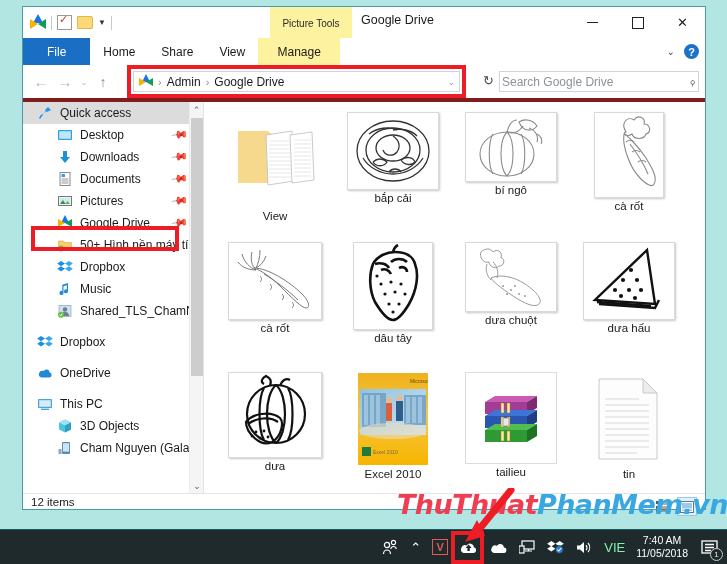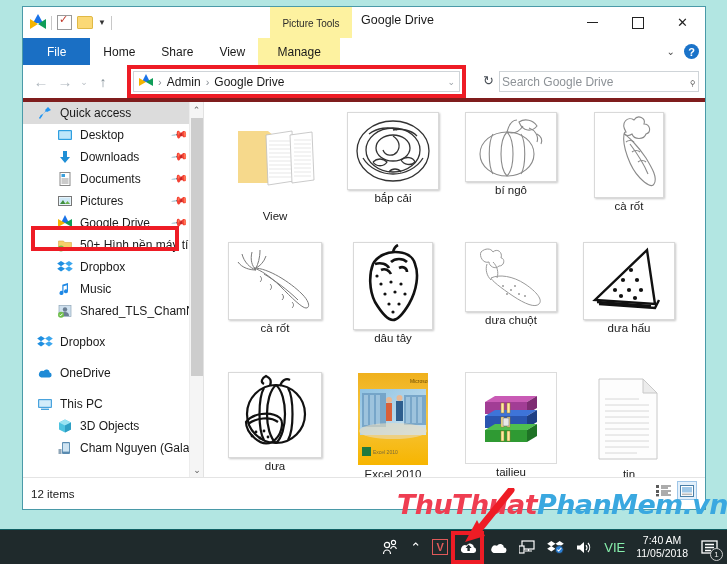--- a/index.html
+++ b/index.html
@@ -197,21 +197,21 @@
   }
   .photo {
     background:#fff; border:1px solid #d9d9d9;
     box-shadow: 1px 1px 2px rgba(0,0,0,.22);
     display:flex; align-items:center; justify-content:center;
   }
   .photo svg { display:block; }
 
   
   .statusbar {
-    height: 32px; flex:none; position: relative;
+    height: 16px; flex:none; position: relative;
     border-top: 1px solid #e4e4e4; background:#fff;
     display:flex; align-items:center; padding: 0 8px;
     font-size: 11.5px; color:#1a1a1a;
   }
   .view-toggles { position:absolute; right: 8px; top:3px; display:flex; gap:4px; align-items:center; }
   .vt { width: 20px; height: 19px; display:flex; align-items:center; justify-content:center; }
   .vt.active { border:1px solid #9fc6e8; background:#e3f0fb; }
 
   
   #watermark {

